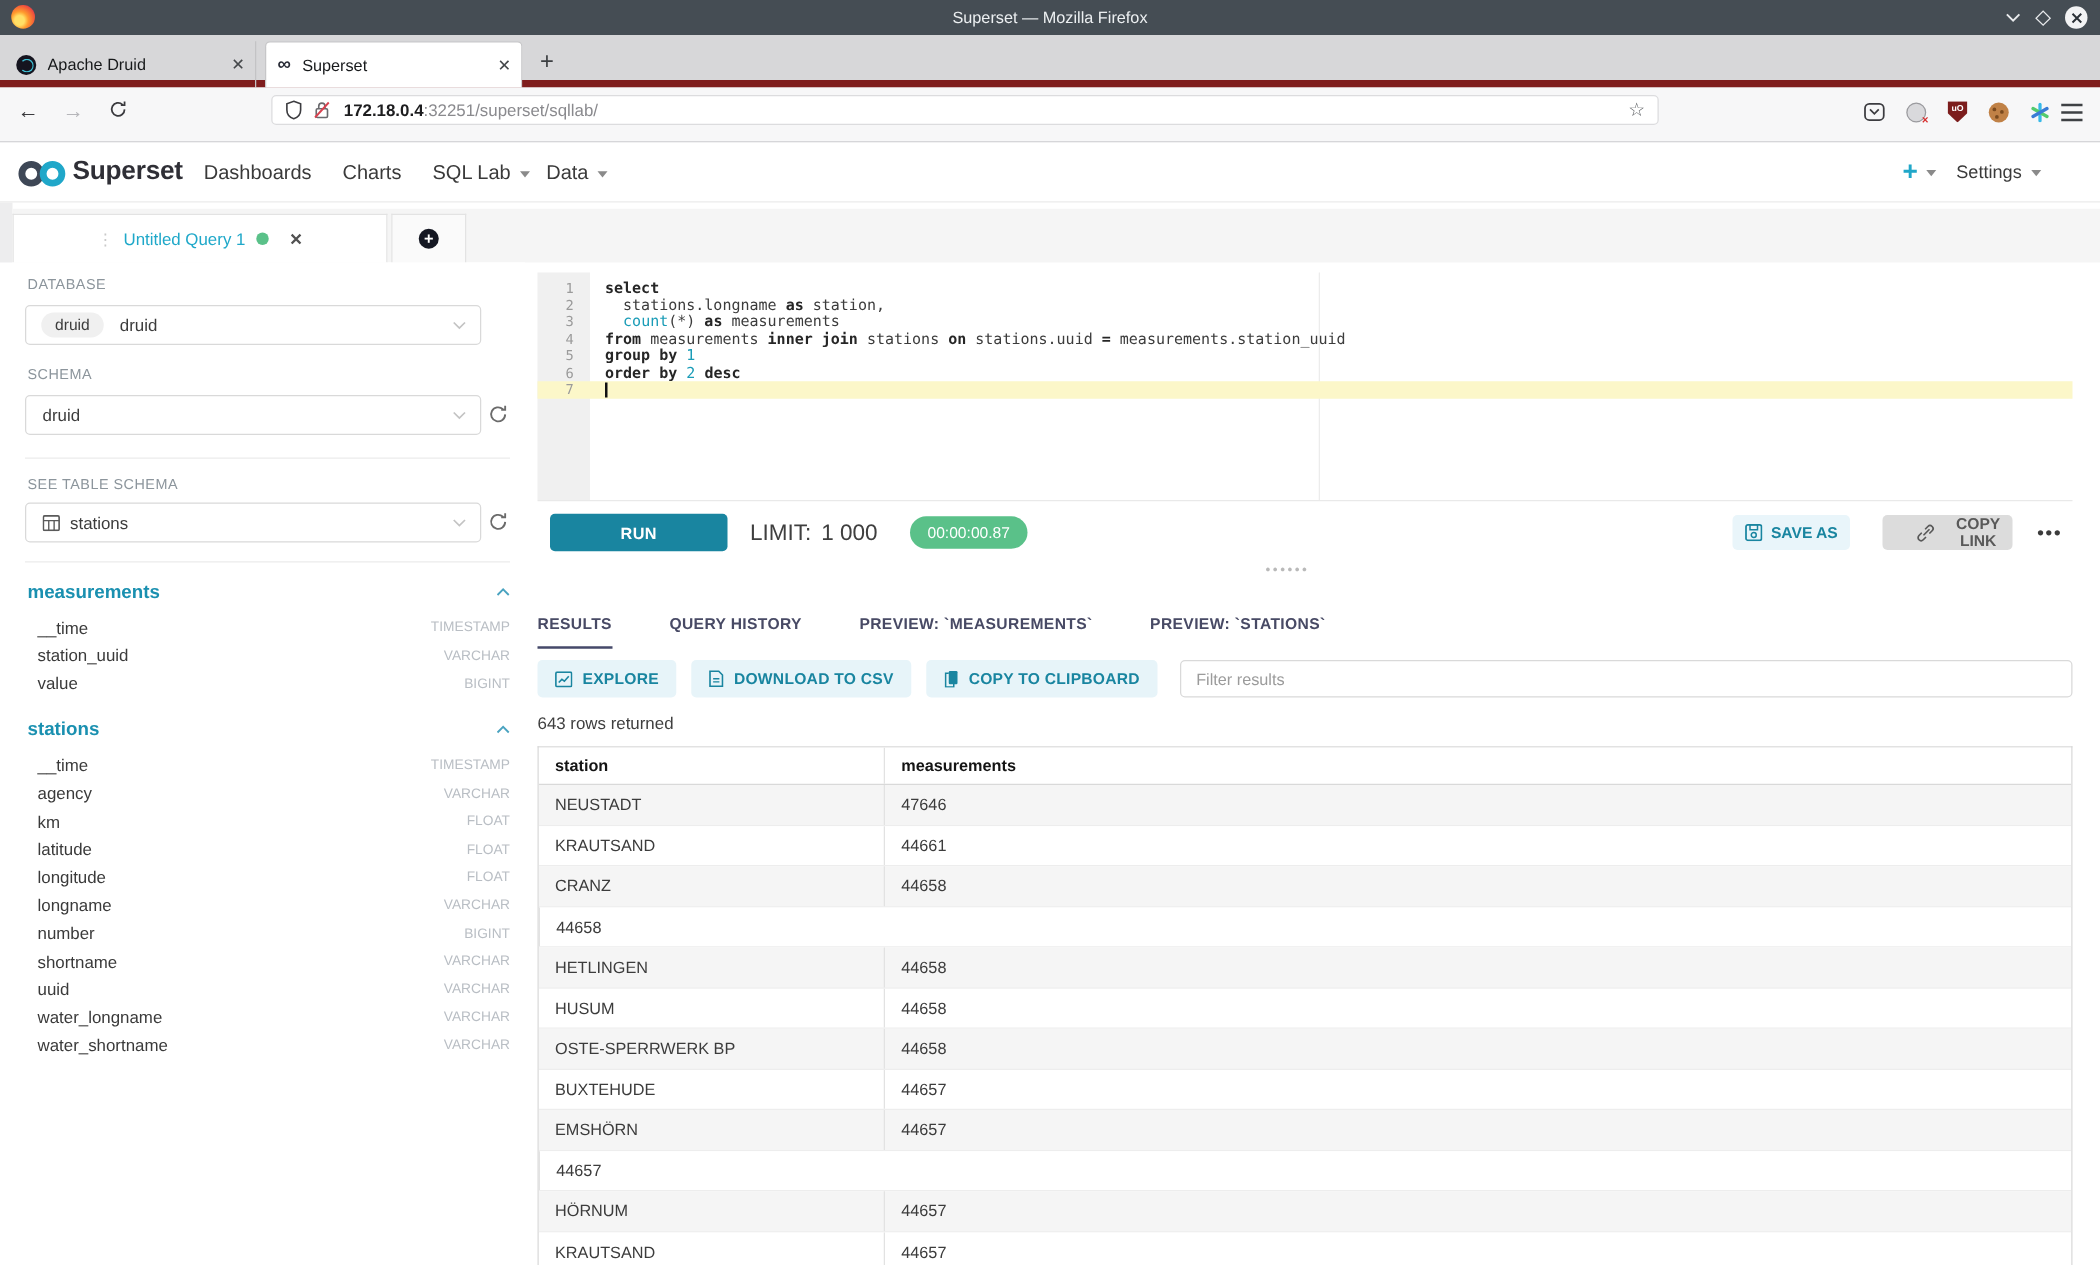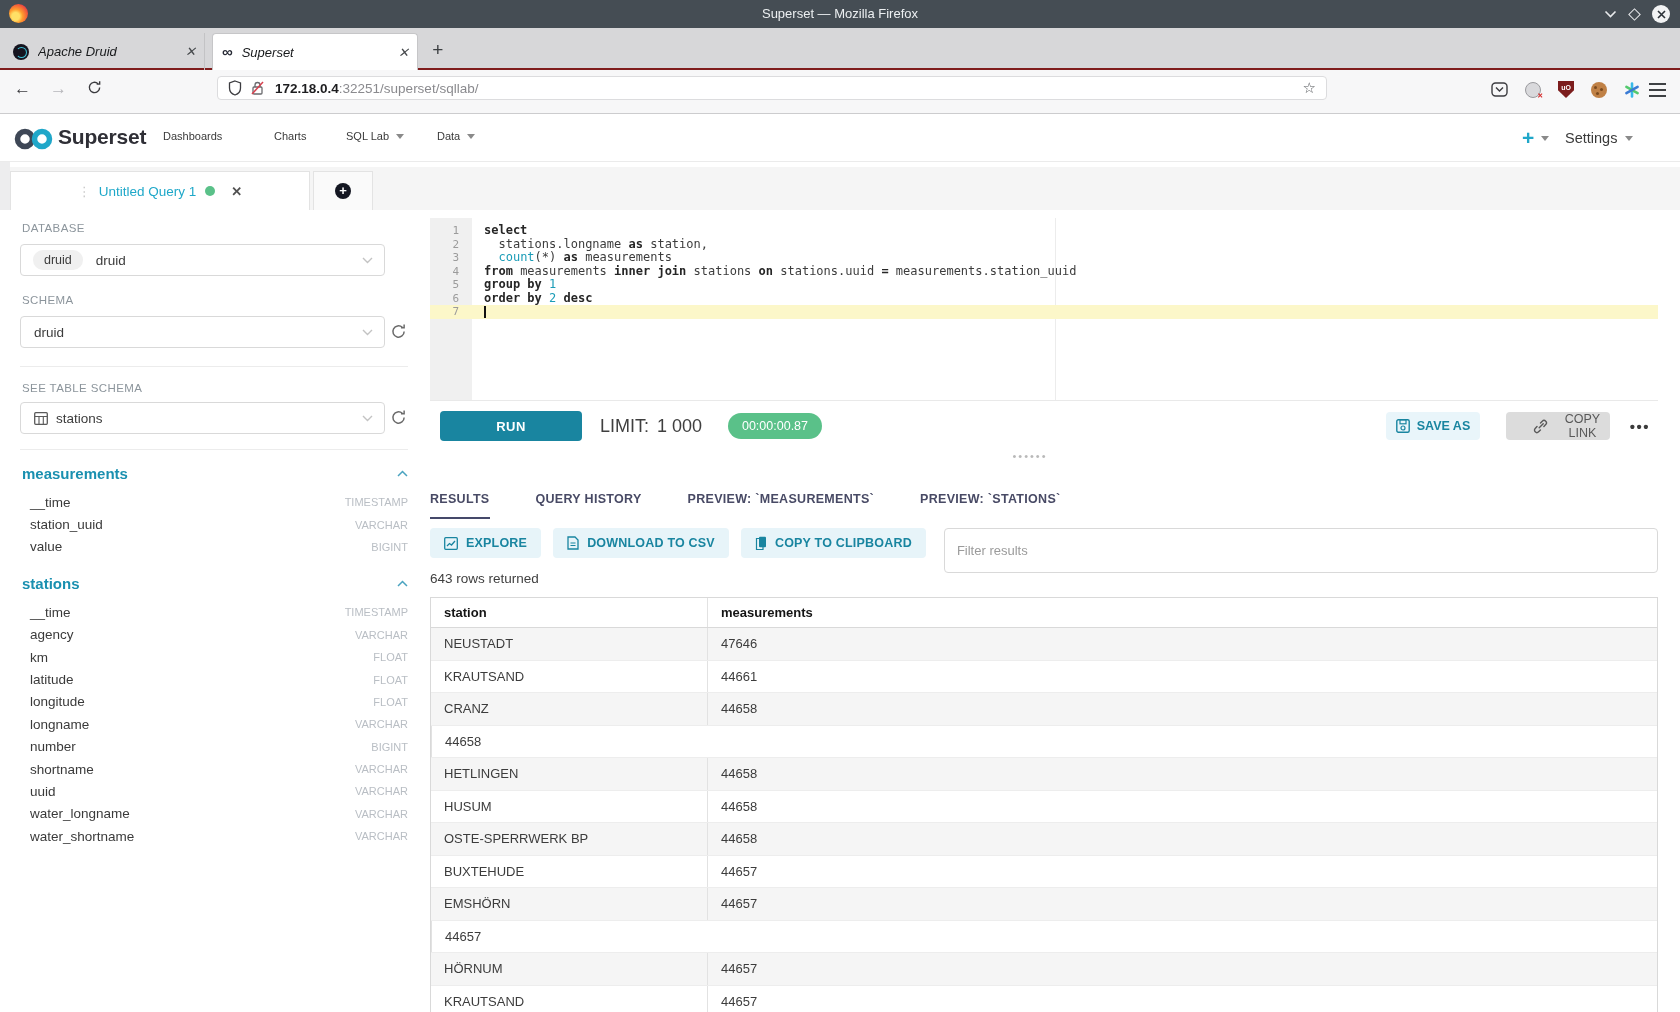--- a/index.html
+++ b/index.html
@@ -11,21 +11,21 @@
   
   .titlebar { position:absolute; left:0; top:0; width:1680px; height:28px; background:#454d54; }
   .ff-logo { position:absolute; left:9px; top:4px; width:19px; height:19px; border-radius:50%;
     background:radial-gradient(circle at 35% 65%, #ffe066 0 22%, #ff9d2e 40%, #f0533b 70%, #b5007f 100%); }
   .win-title { position:absolute; left:0; right:0; top:6px; text-align:center; color:#eceff1; font-size:13px; }
   .win-controls { position:absolute; right:10px; top:4px; display:flex; gap:13px; align-items:center; height:20px; }
   .wc-min svg, .wc-max { display:block; }
   .wc-max { width:9px; height:9px; border:1.6px solid #e8eaec; transform:rotate(45deg); }
   .wc-close { width:18px; height:18px; border-radius:50%; background:#f2f3f4; display:flex; align-items:center; justify-content:center; }
   
-  .tabstrip { position:absolute; left:0; top:28px; width:1680px; height:42px; background:#d7d7d9; border-bottom:2px solid #7f1d1d;font-style:italic; }
+  .tabstrip { position:absolute; left:0; top:28px; width:1680px; height:42px; background:#d7d7d9; border-bottom:6px solid #7f1d1d; }
   .btab { position:absolute; top:5px; height:37px; display:flex; align-items:center; font-size:13px; color:#17191b; }
   .btab-1 { left:0; width:205px; padding-left:13px; border-right:1px solid #c3c3c5; }
   .btab-2 { left:212px; width:206px; background:#fff; border:1px solid #c6c6c8; border-bottom:none; border-radius:4px 4px 0 0; padding-left:9px; }
   .btab .flabel { margin-left:9px; flex:1; white-space:nowrap; overflow:hidden; }
   .btab .tclose { font-size:13px; color:#45484b; padding:0 8px; }
   .druid-fav { width:16px; height:16px; border-radius:50%; background:#15141f; position:relative; flex:none; }
   .druid-fav::after { content:""; position:absolute; left:3px; top:3px; width:9px; height:9px; border:1.6px solid #3fc1d6; border-left-color:transparent; border-radius:50%; }
   .ss-fav { font-weight:bold; font-size:15px; color:#272a35; flex:none; line-height:16px; }
   .newtab { position:absolute; left:432px; top:12px; font-size:19px; color:#3c3f42; line-height:20px; }
   
@@ -44,21 +44,21 @@
   .hamburger div { height:2px; background:#3e4144; margin-bottom:4px; }
   .ext-ublock { width:16px; height:17px; background:#7c1d1d; clip-path:polygon(0 0,100% 0,100% 55%,50% 100%,0 55%); color:#fff; font-size:7px; font-weight:bold; text-align:center; line-height:13px; }
   .ext-badger { width:16px; height:16px; border-radius:50%; background:#d9d9dc; border:1px solid #9a9a9e; position:relative; }
   .ext-badger::after { content:"✕"; position:absolute; right:-3px; bottom:-3px; font-size:7px; color:#d62b2b; font-weight:bold; }
   .ext-cookie { width:16px; height:16px; border-radius:50%; background:#c08146; position:relative; }
   .ext-cookie::before { content:""; position:absolute; left:3px; top:4px; width:3px; height:3px; border-radius:50%; background:#7a4a1e; box-shadow:6px 2px 0 #7a4a1e, 2px 6px 0 #7a4a1e; }
   
   .navbar { position:absolute; left:0; top:114px; width:1680px; height:48px; background:#fff; border-bottom:1px solid #ebebeb; }
   .ss-logo { position:absolute; left:12px; top:13px; }
   .brand { position:absolute; left:58px; top:11px; font-size:21px; font-weight:bold; color:#2f2f36; letter-spacing:-0.2px; }
-  .navlink { position:absolute; top:16px; font-size:11px; color:#3a3a3a; display:flex; align-items:center; gap:7px; }
+  .navlink { position:absolute; top:16px; font-size:16px; color:#3a3a3a; display:flex; align-items:center; gap:7px; }
   .caret-dn { width:0; height:0; border-left:4px solid transparent; border-right:4px solid transparent; border-top:5px solid #8a8a8a; }
   .nav-plus { position:absolute; left:1522px; top:13px; display:flex; align-items:center; gap:7px; }
   .nav-plus .plus { color:#20a7c9; font-size:21px; font-weight:bold; line-height:22px; }
   .nav-settings { position:absolute; left:1565px; top:16px; font-size:14.5px; color:#3a3a3a; display:flex; align-items:center; gap:8px; }
   
   .left-strip { position:absolute; left:0; top:162px; width:10px; bottom:0; background:#ededee; }
   .qtab-row { position:absolute; left:10px; top:167px; right:0; height:43px; background:#f5f5f5; }
   .qtab-row::after { content:""; position:absolute; left:0; bottom:0; right:0; height:0; }
   .qtab { position:absolute; left:0px; top:4px; width:300px; height:39px; background:#fff; border:1px solid #e3e3e3; border-bottom:none; display:flex; align-items:center; justify-content:center; gap:9px; }
   .qtab-handle { color:#c9c9c9; font-size:13px; letter-spacing:-1px; }
@@ -97,31 +97,31 @@
   .tok-fn { color:#1a9cb7; }
   .tok-num { color:#1a9cb7; }
   .ed-cursor { display:inline-block; width:2px; height:12px; background:#111; vertical-align:middle; }
   
   .runbar { position:absolute; left:430px; right:22px; top:400px; height:50px; border-top:1px solid #e9e9e9; background:#fff; }
   .run-btn { position:absolute; left:10px; top:10px; width:142px; height:30px; background:#1985a0; color:#fff; font-size:13px; font-weight:bold; letter-spacing:0.4px; border:none; border-radius:4px; }
   .limit-group { position:absolute; left:170px; top:10px; height:30px; display:flex; align-items:center; gap:8px; font-size:18px; color:#3f3f3f; }
   .limit-caret { margin-left:22px; width:0; height:0; border-left:4px solid transparent; border-right:4px solid transparent; border-top:5px solid #595959; }
   .timer-pill { position:absolute; left:298px; top:12px; width:94px; height:26px; border-radius:13px; background:#5ac189; color:#fff; font-size:12.5px; display:flex; align-items:center; justify-content:center; }
   .saveas-btn { position:absolute; right:178px; top:11px; width:94px; height:28px; background:#e9f5fa; color:#1985a0; border:none; border-radius:4px; font-size:12.5px; font-weight:bold; display:flex; align-items:center; justify-content:center; gap:7px; }
-  .copylink-btn { position:absolute; right:48px; top:11px; width:104px; height:28px; background:#dcdcdc; color:#595959; border:none; border-radius:4px; font-size:12.5px; font-weight:normal; display:flex; align-items:center; justify-content:center; gap:7px;padding-left:27px; }
+  .copylink-btn { position:absolute; right:48px; top:11px; width:104px; height:28px; background:#dcdcdc; color:#595959; border:none; border-radius:4px; font-size:12.5px; font-weight:bold; display:flex; align-items:center; justify-content:center; gap:7px;padding-left:27px; }
   .more-btn { position:absolute; right:8px; top:11px; height:28px; display:flex; align-items:center; color:#3c3c3c; font-size:15px; font-weight:bold; letter-spacing:1.5px; }
   .drag-dots { position:absolute; left:985px; top:451px; width:90px; text-align:center; color:#b9b9b9; font-size:11px; letter-spacing:2px; line-height:10px; }
   
   .results { position:absolute; left:430px; right:22px; top:465px; bottom:0; background:#fff; }
   .rtabs { position:absolute; left:0; top:16px; height:38px; display:flex; gap:46px; }
   .rtab { height:38px; display:flex; align-items:center; font-size:12.5px; font-weight:600; letter-spacing:0.3px; color:#484a65; border-bottom:2px solid transparent; }
   .rtab.active { border-bottom-color:#45496a; }
   .actions { position:absolute; left:0; right:0; top:63px; height:30px; display:flex; gap:12px; }
   .act-btn { height:30px; padding:0 14px; background:#e7f4f9; color:#1985a0; border:none; border-radius:4px; font-size:12.5px; font-weight:bold; letter-spacing:0.2px; display:flex; align-items:center; gap:8px; }
-  .filter-input { flex:1; margin-left:6px; height:45px; border:1px solid #d9d9d9; border-radius:4px; padding:0 12px; font-size:13px; color:#444; font-family:"Liberation Sans", sans-serif; }
+  .filter-input { flex:1; margin-left:6px; height:30px; border:1px solid #d9d9d9; border-radius:4px; padding:0 12px; font-size:13px; color:#444; font-family:"Liberation Sans", sans-serif; }
   .filter-input::placeholder { color:#9b9b9b; }
   .rows-returned { position:absolute; left:0; top:106px; font-size:13.5px; color:#3f3f3f; }
   .rtable { position:absolute; left:0; right:0; top:132px; bottom:0; border:1px solid #d9d9d9; border-bottom:none; overflow:hidden; }
   .rt-header { display:flex; height:30px; background:#fff; border-bottom:1px solid #d9d9d9; }
   .rt-header .th { font-size:13px; font-weight:bold; color:#141414; line-height:30px; padding-left:13px; }
   .th.c1, .td.c1 { width:276px; flex:none; }
   .th.c2, .td.c2 { flex:1; border-left:1px solid #e2e2e2; }
   .tr { display:flex; height:32.5px; border-bottom:1px solid #ededed; background:#fff; }
   .tr.odd { background:#f5f5f5; }
   .td { font-size:13px; color:#3c3c3c; line-height:31.5px; padding-left:13px; white-space:nowrap; overflow:hidden; }

